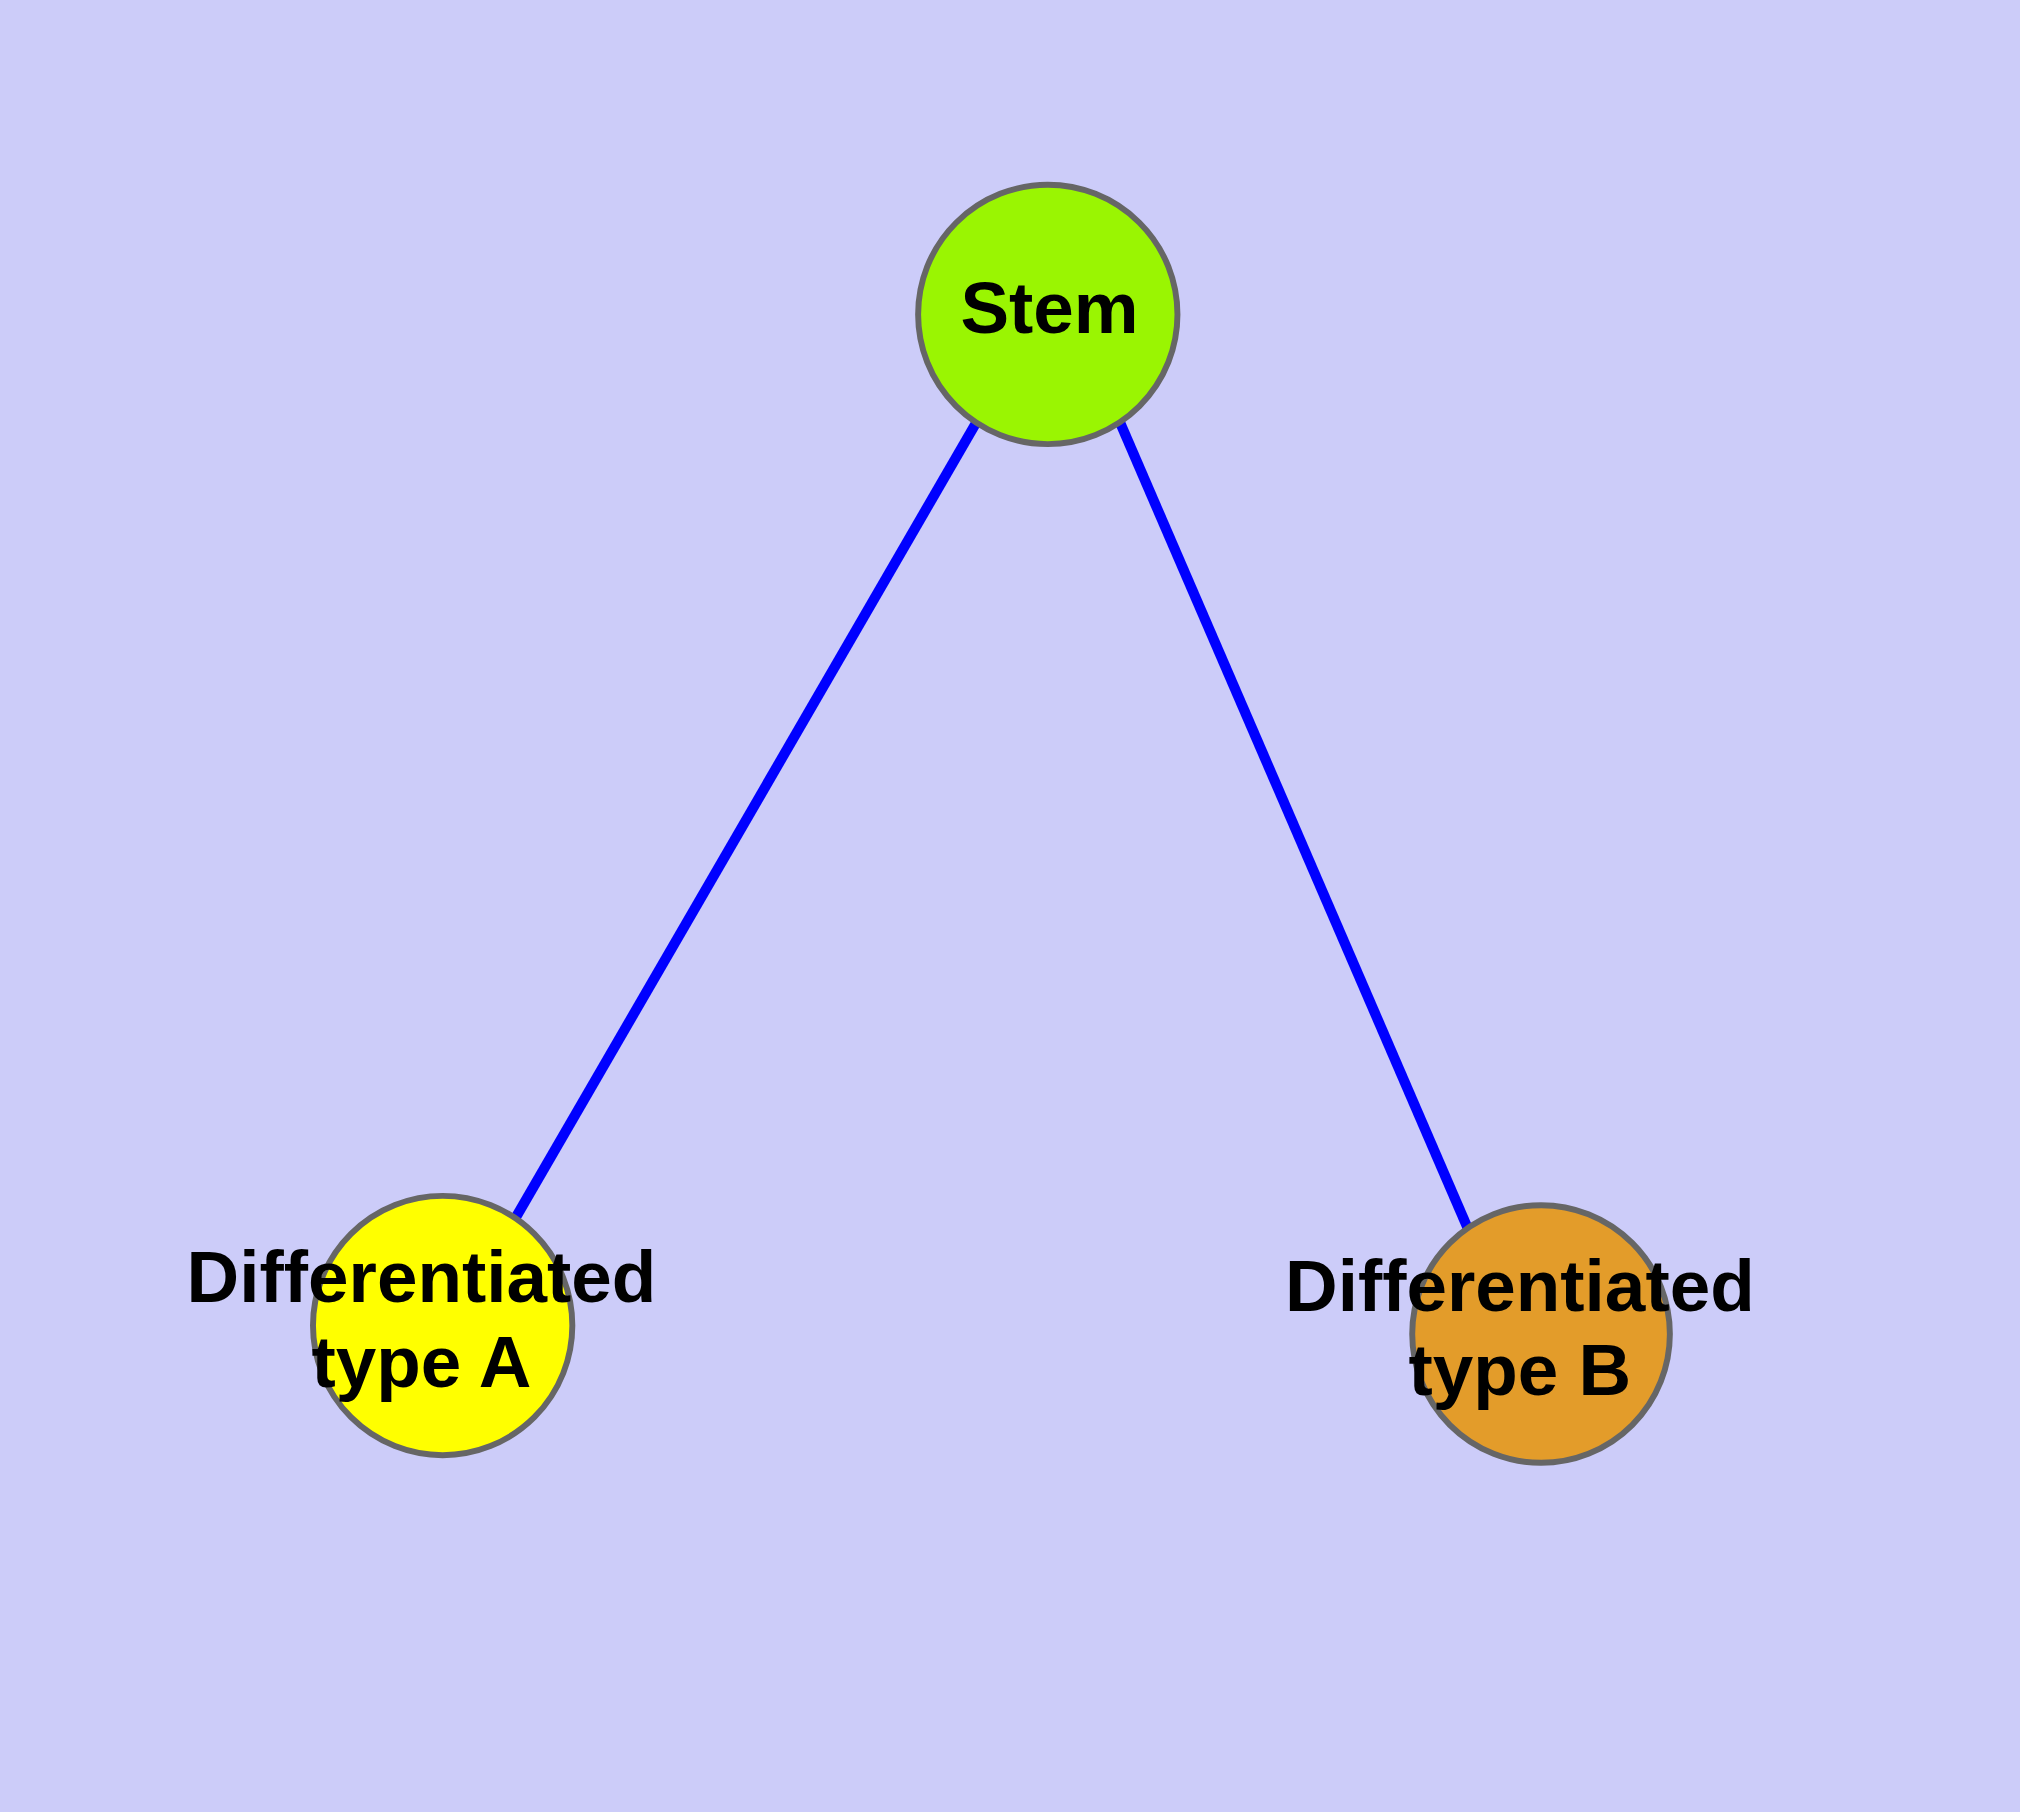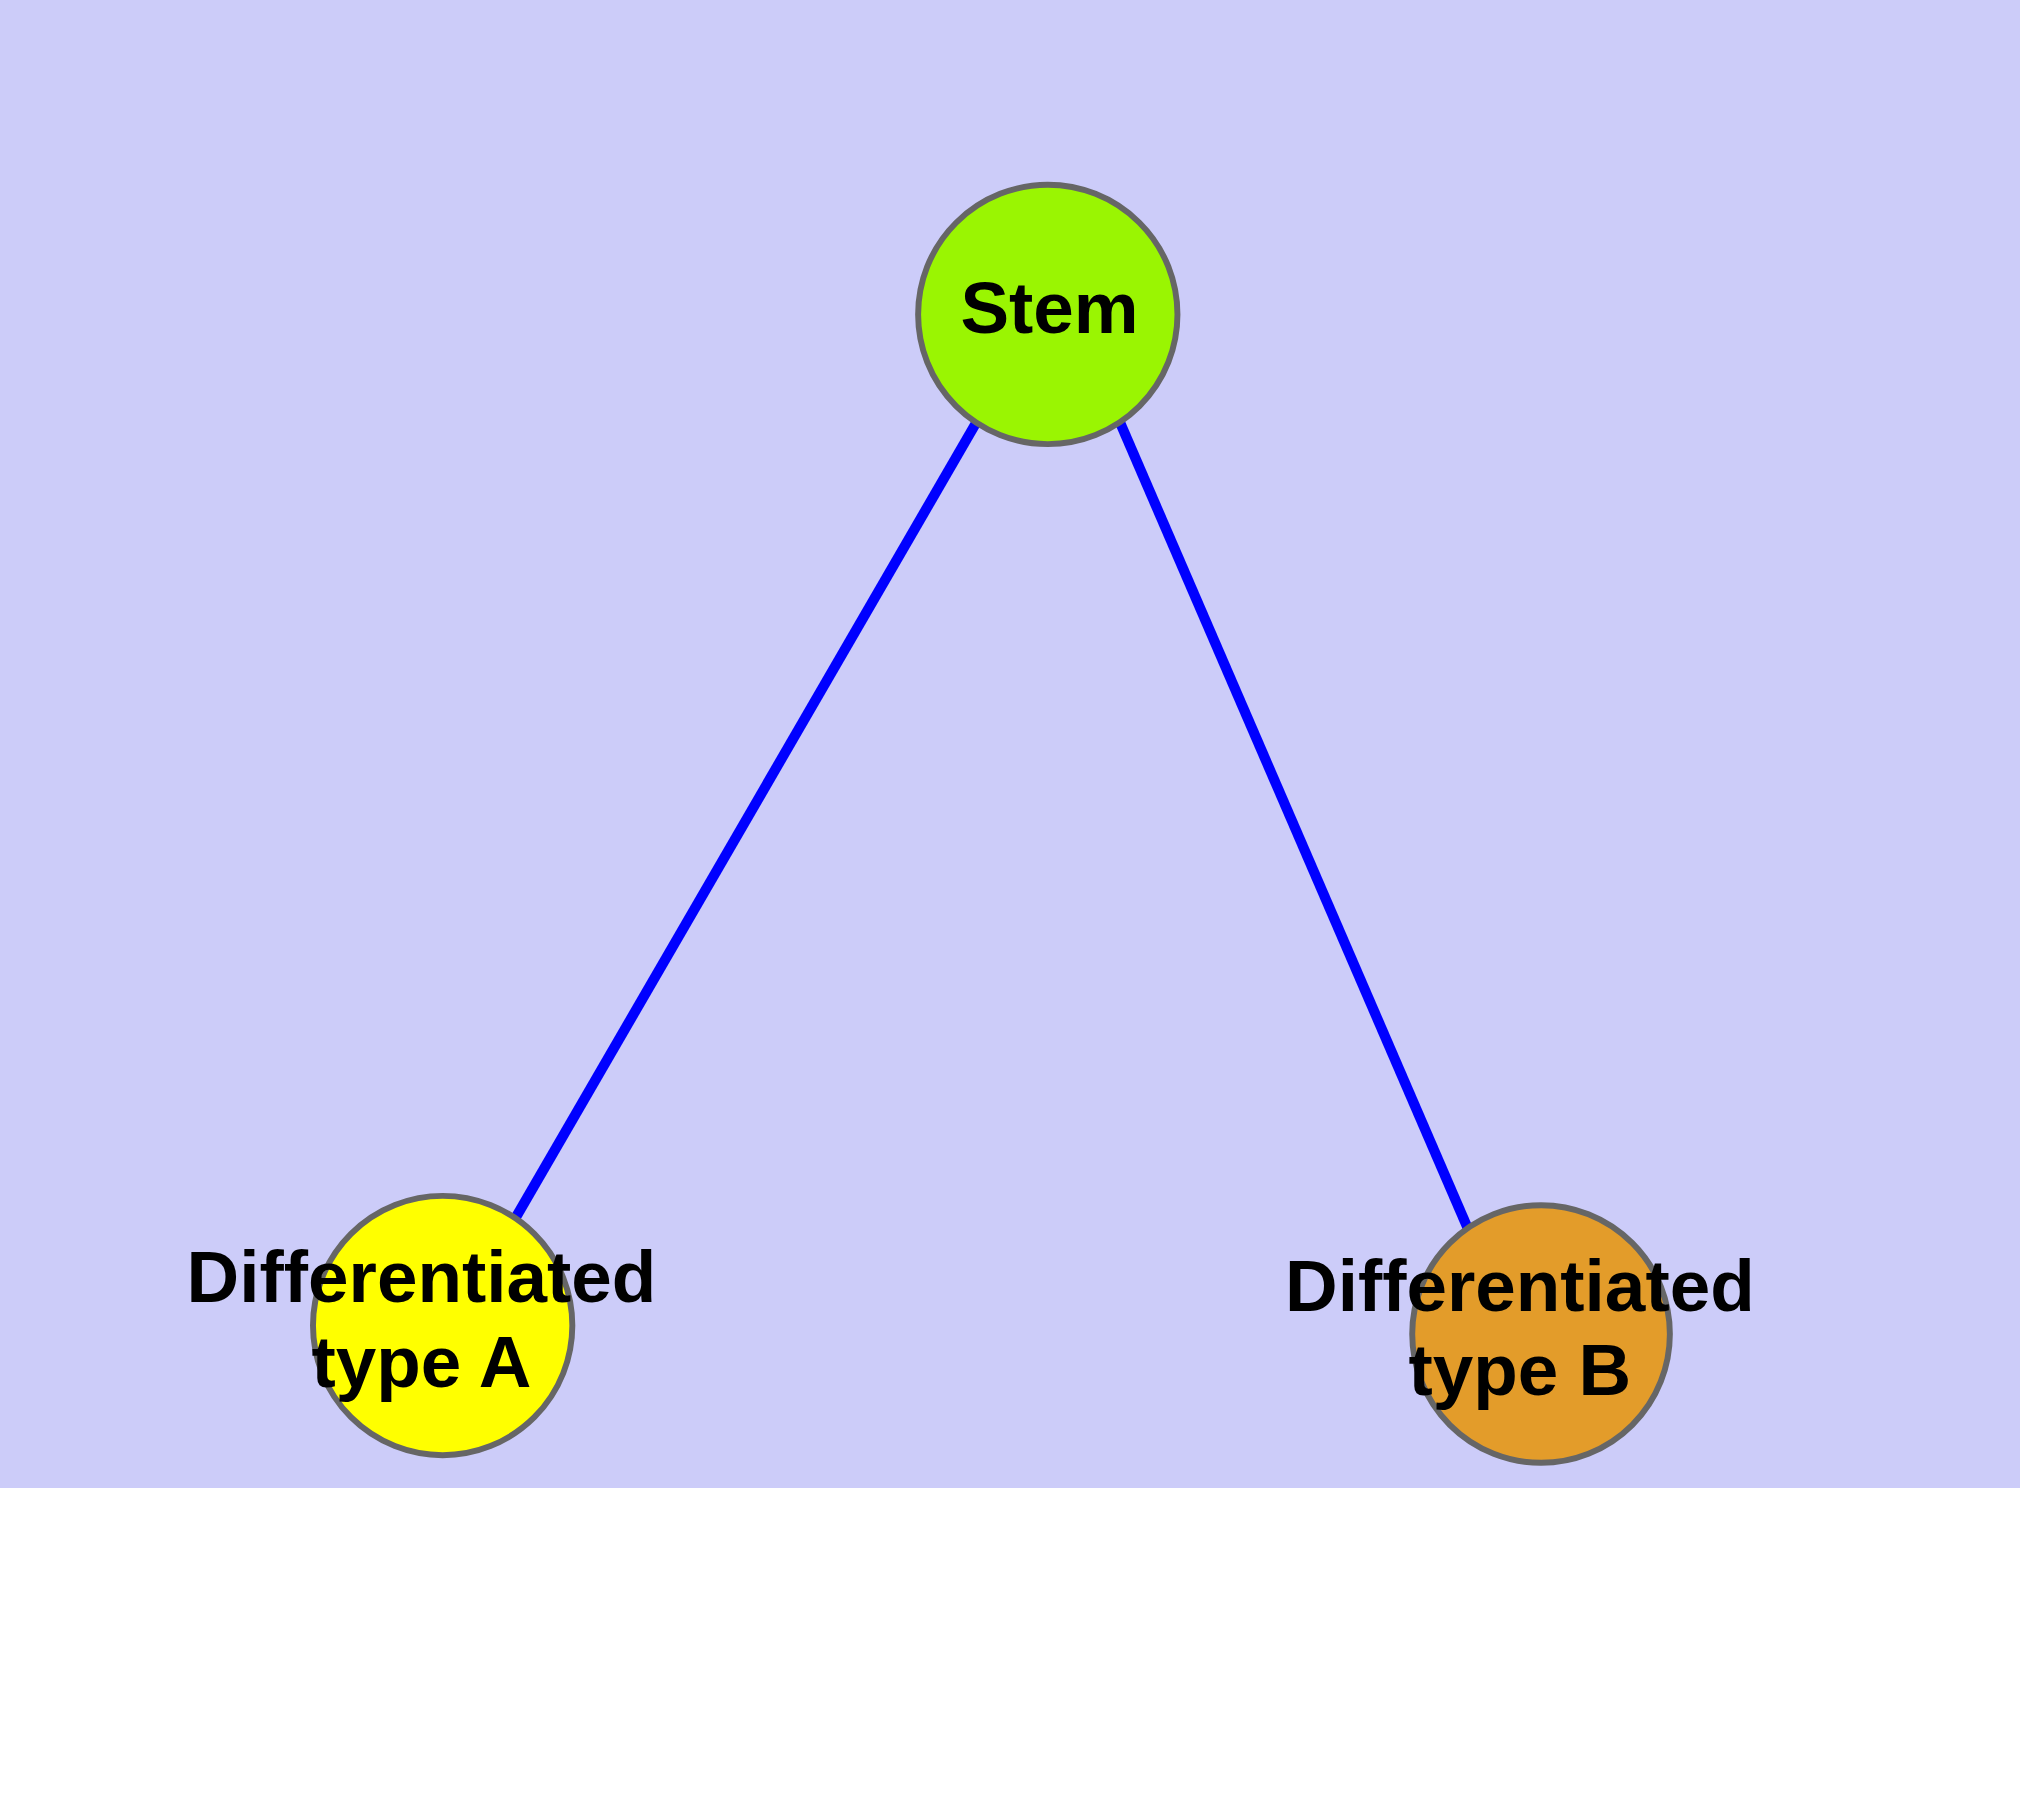--- a/index.html
+++ b/index.html
@@ -4,21 +4,21 @@
 <title>Cell differentiation graph</title>
 <style>
   html, body {
     margin: 0;
     padding: 0;
     background: #ffffff;
   }
   #canvas {
     position: relative;
     width: 2021px;
-    height: 1488px;
+    height: 1812px;
     overflow: hidden;
     font-family: "Liberation Sans", sans-serif;
   }
   #graph-svg {
     position: absolute;
     top: 0;
     left: 0;
     width: 2021px;
     height: 1812px;
     display: block;

